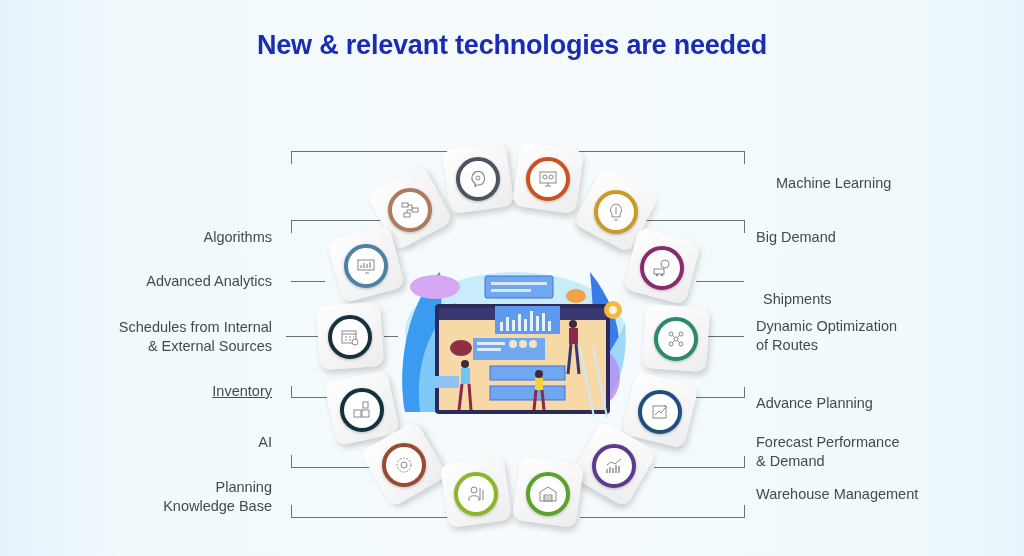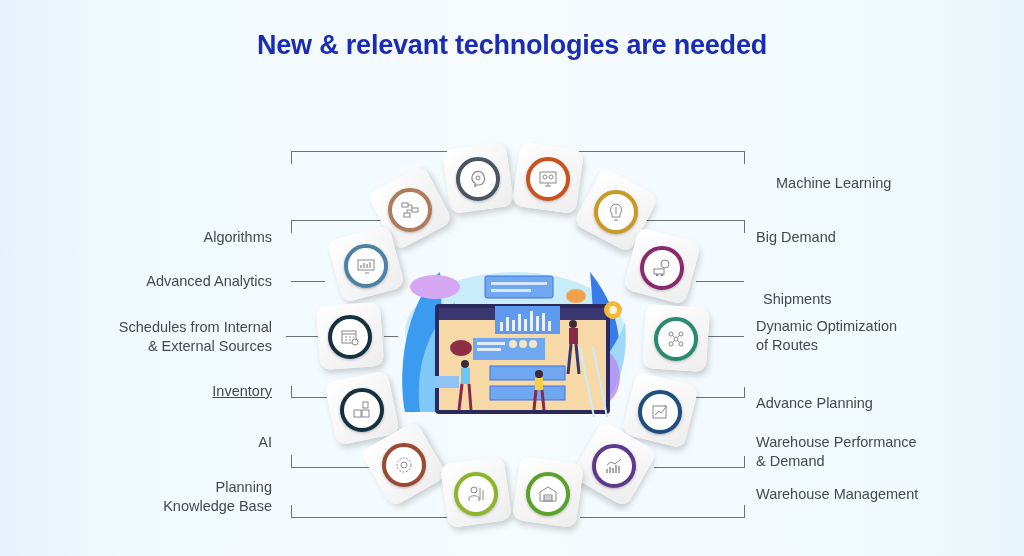--- a/index.html
+++ b/index.html
@@ -59,21 +59,21 @@
   <div>Shipments</div>
 </div>
 <div class="label right" style="left:756px;top:317px;">
   <div>Dynamic Optimization</div>
   <div>of Routes</div>
 </div>
 <div class="label right" style="left:756px;top:382px;margin-top:12px;">
   <div>Advance Planning</div>
 </div>
 <div class="label right" style="left:756px;top:433px;">
-  <div>Warehouse Performance</div>
+  <div>Forecast Performance</div>
   <div>&amp; Demand</div>
 </div>
 <div class="label right" style="left:756px;top:485px;">
   <div>Warehouse Management</div>
 </div>
 
 <div class="line" style="left:291px;top:151px;width:170px;height:12px;border-top-width:1.5px;border-left-width:1.5px;"></div>
 <div class="line" style="left:291px;top:220px;width:92px;height:12px;border-top-width:1.5px;border-left-width:1.5px;"></div>
 <div class="line" style="left:291px;top:281px;width:34px;height:0;border-top-width:1.5px;"></div>
 <div class="line" style="left:286px;top:336px;width:34px;height:0;border-top-width:1.5px;"></div>

